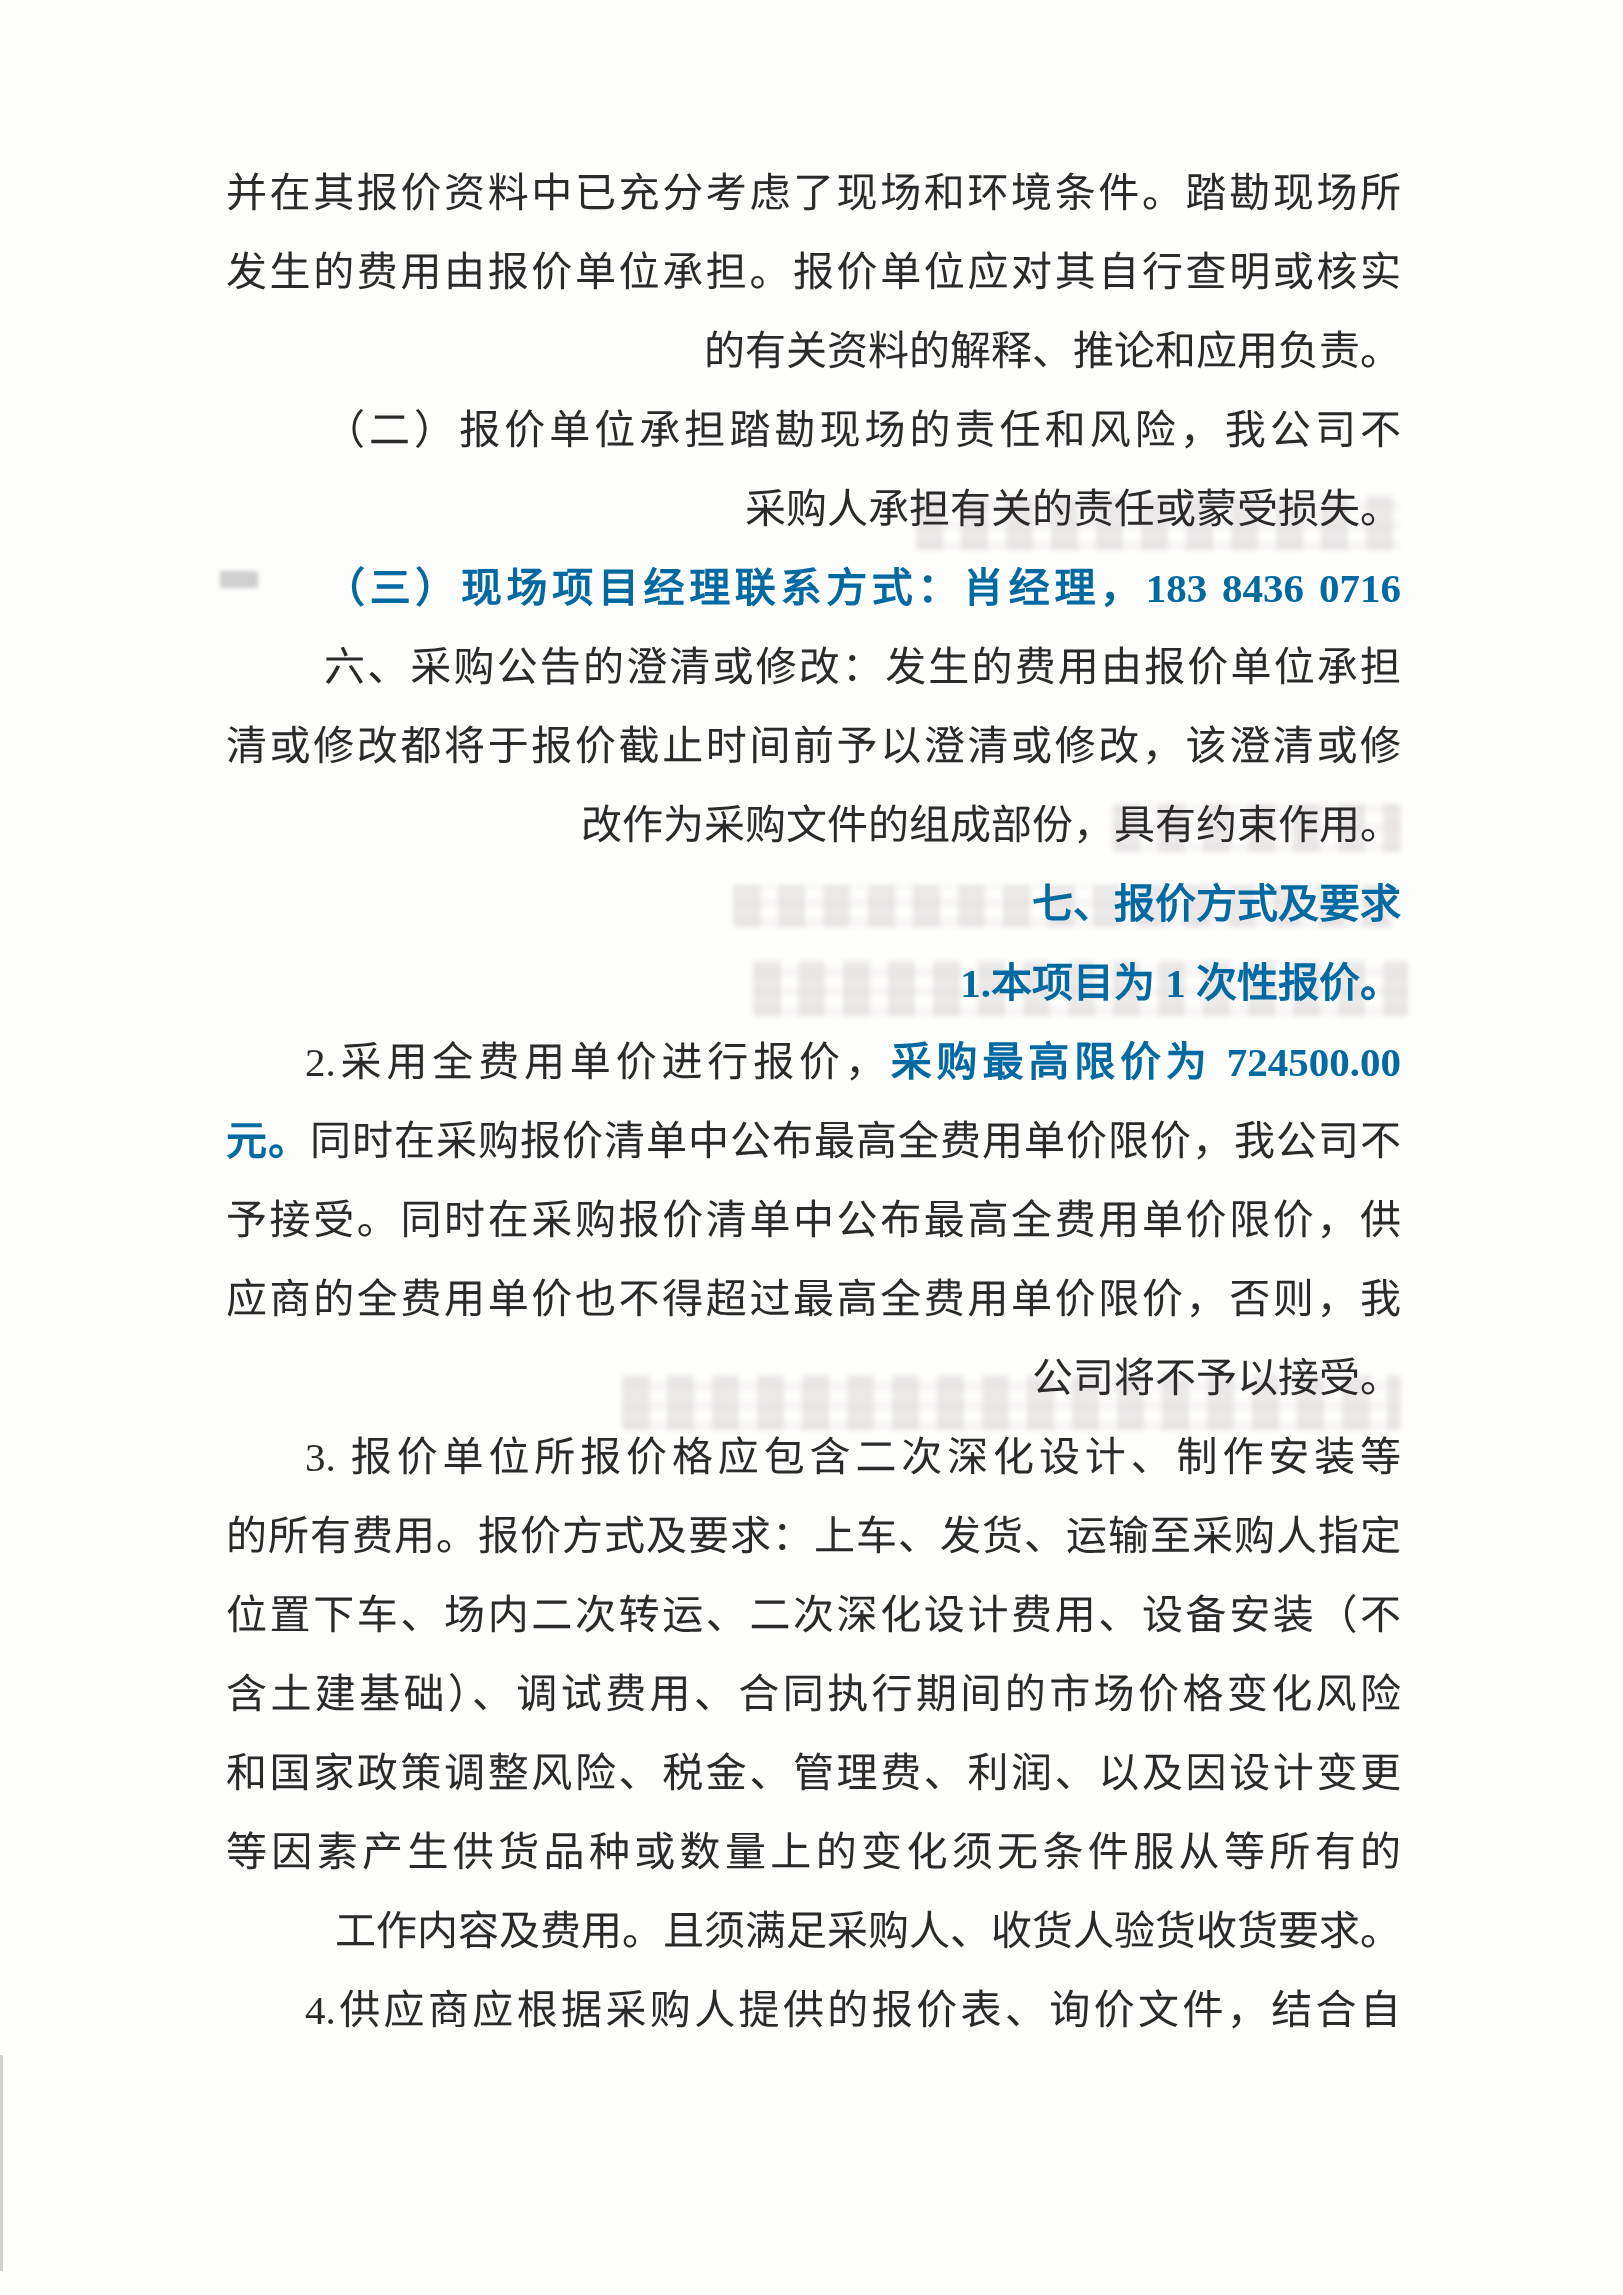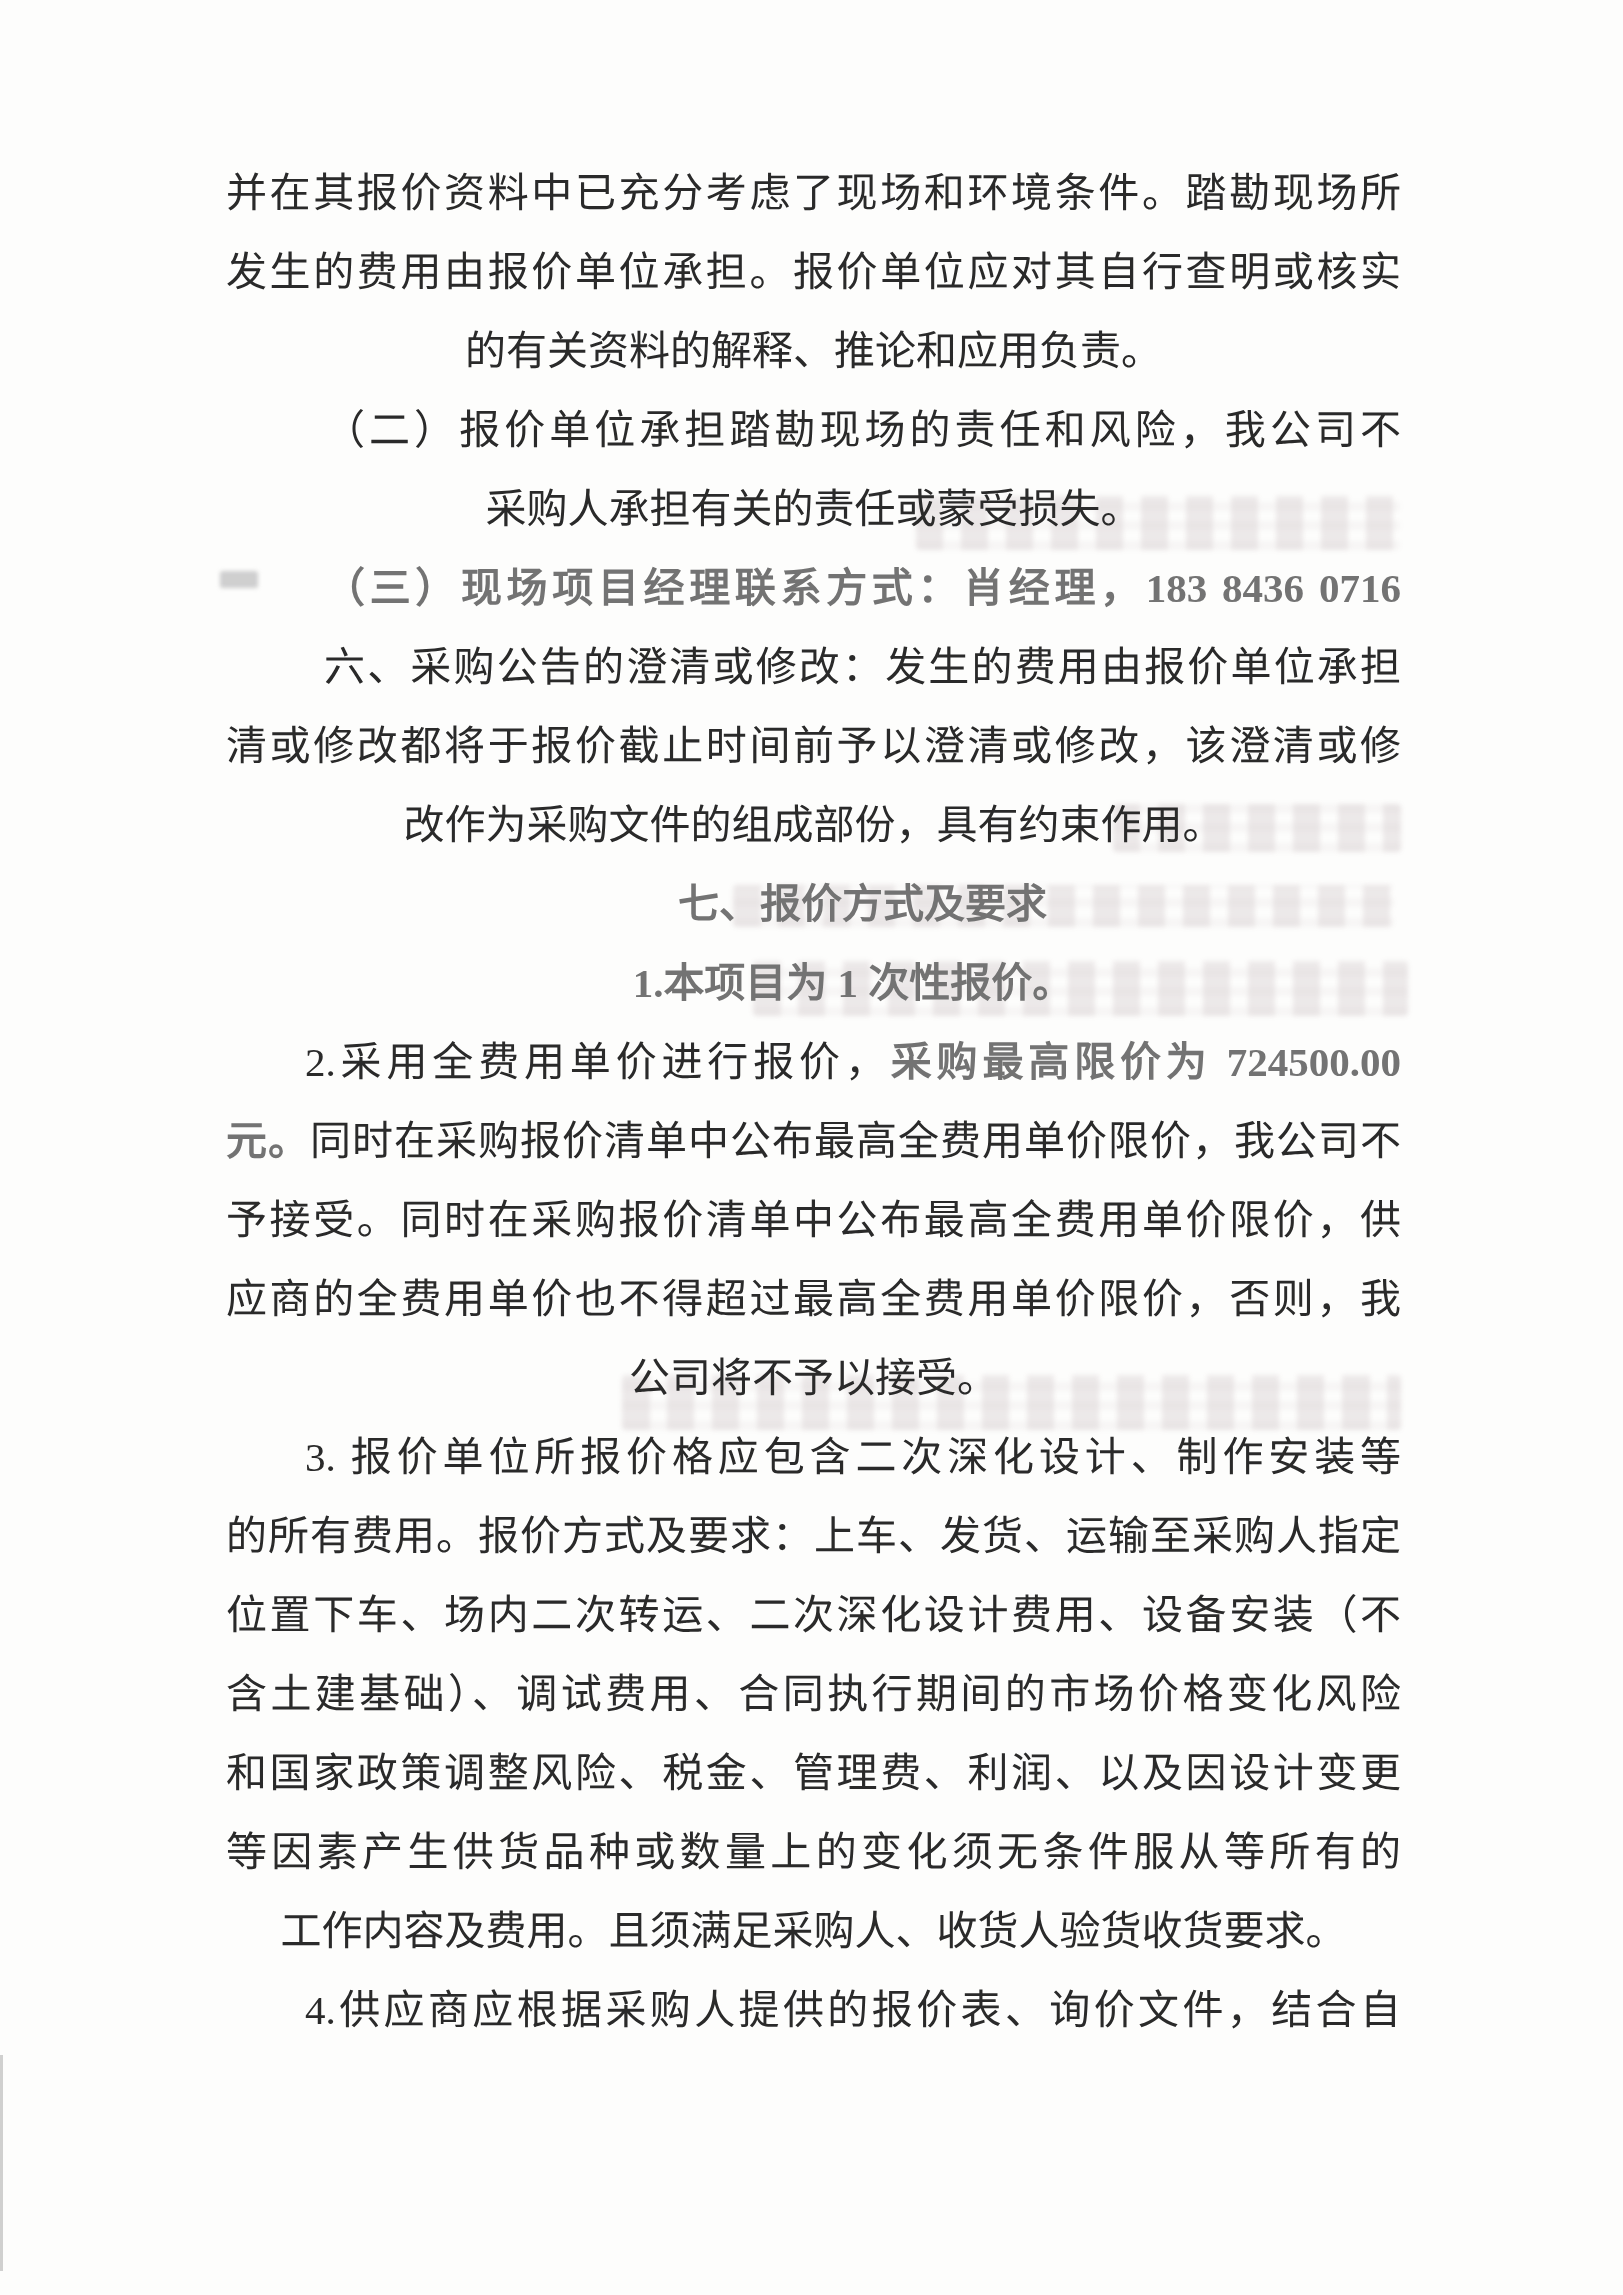--- a/index.html
+++ b/index.html
@@ -14,33 +14,33 @@
   }
   .text-block{
     position:absolute;
     left:226px;top:154px;width:1175px;
     font-size:41px;
   }
   .line{
     height:79px;
     line-height:79px;
     white-space:nowrap;
-    text-align:center;
+    text-align:right;
     color:#2a2a2a;
   }
   .line.j{
     white-space:normal;
     text-align:justify;
     text-align-last:justify;
     text-justify:inter-character;
   }
   .ind-cjk{padding-left:98px;}
   .ind-num{padding-left:79px;}
   .seg{font-weight:normal;}
-  .seg.b{font-weight:bold;color:#737373;}
+  .seg.b{font-weight:bold;color:#0369a1;}
   
   .ghost{
     position:absolute;
     filter:blur(2.6px);
     opacity:.42;
     background:
       repeating-linear-gradient(90deg, rgba(150,128,134,.38) 0 27.5px, rgba(150,128,134,0) 27.5px 45px),
       repeating-linear-gradient(0deg, rgba(150,128,134,.14) 0 9.2px, rgba(150,128,134,0) 9.2px 19.6px);
     border-radius:3.9px;
   }

